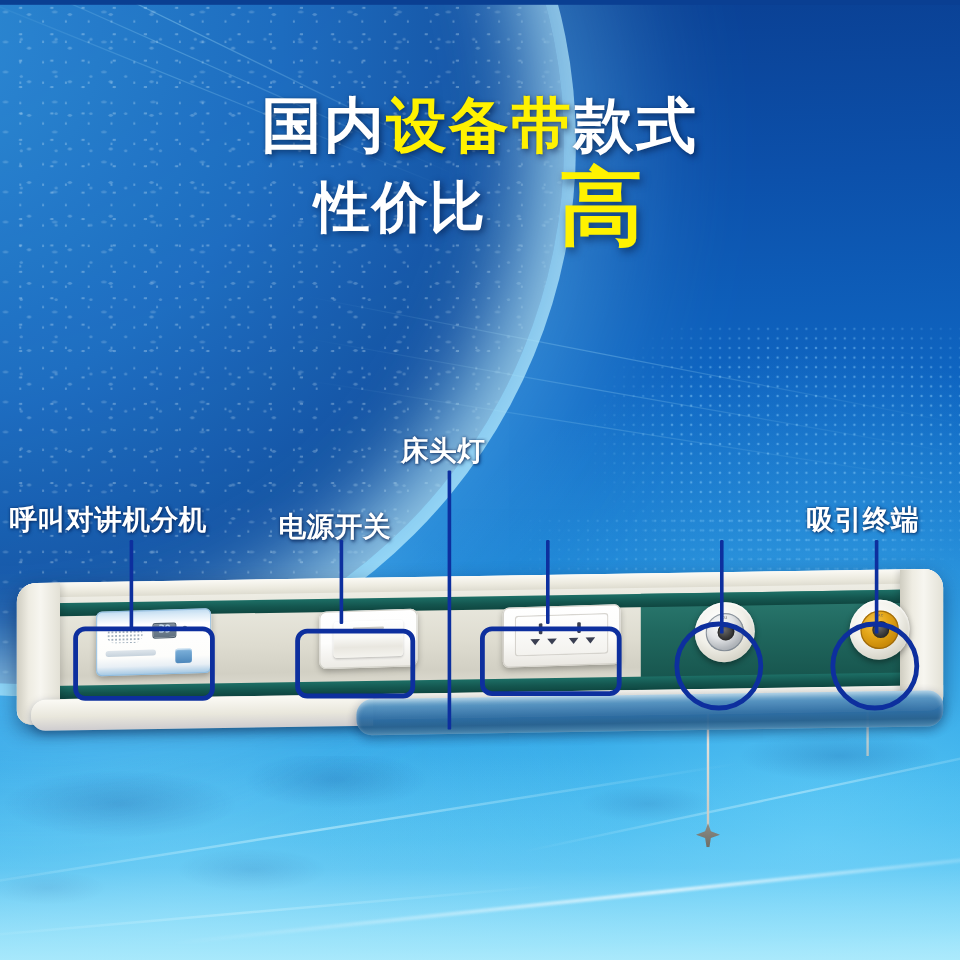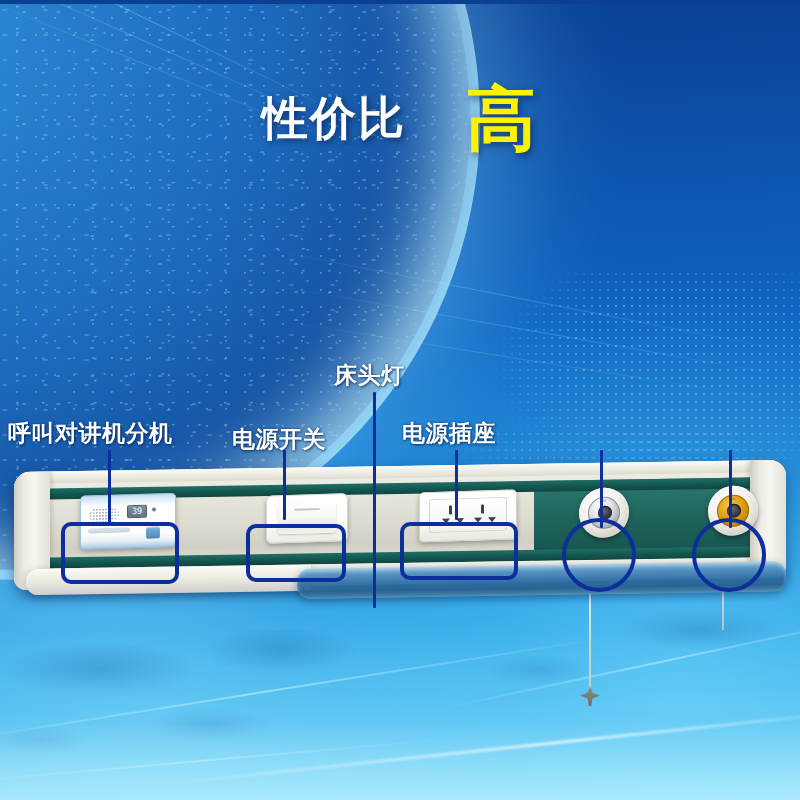--- a/index.html
+++ b/index.html
@@ -129,21 +129,21 @@
   .callout-label {
     position:absolute; color:#ffffff; font-weight:bold; font-size:23px;
     white-space:nowrap; letter-spacing:0.5px;
     text-shadow:1px 1px 3px rgba(0,30,80,.75), 0 0 2px rgba(0,30,80,.6);
   }
   .leader {
     position:absolute; width:3px; background:#0d2f9e; border-radius:1px;
   }
 
   
-  .panel-wrap { position:absolute; left:14px; top:466px; width:772px; height:145px; z-index:5; }
+  .panel-wrap { position:absolute; left:14px; top:480px; width:772px; height:145px; z-index:5; }
   .panel {
     position:absolute; left:0; top:0; width:772px; height:118px;
     transform:skewY(-0.9deg);
     border-radius:16px 16px 12px 12px;
     background:linear-gradient(180deg,#f3f2ec 0%,#e9e8de 18%,#dedcd0 46%,#d2d0c4 66%,#e6e4da 86%,#f1efe6 100%);
     box-shadow:0 6px 16px rgba(0,20,60,.45), inset 0 2px 3px rgba(255,255,255,.9);
     overflow:hidden;
   }
   .panel-topedge {
     position:absolute; left:0; top:0; width:100%; height:12px;
@@ -318,31 +318,32 @@
     <div class="streak s6"></div>
     <div class="bottom-glow"></div>
     <div class="streak s7"></div>
     <div class="streak s9"></div>
     <div class="streak s10"></div>
     <div class="streak s8"></div>
     <div class="topbar"></div>
   </div>
 
   <div class="headline">
+    <div class="hl-row1"><span class="hl-w">国内</span><span class="hl-y">设备带</span><span class="hl-w">款式</span></div>
     <div class="hl-row2">
       <span class="left">性价比</span>
       <span class="right">高</span>
     </div>
   </div>
 
   <div class="callouts">
     <div class="callout-label" style="left:8px; top:418px;text-align:center;">呼叫对讲机分机</div>
     <div class="callout-label" style="left:232px; top:424px;">电源开关</div>
     <div class="callout-label" style="left:334px; top:360px;">床头灯</div>
-    <div class="callout-label" style="left:402px; top:418px;">电源插座</div>
+    <div class="callout-label" style="left:672px; top:418px;">吸引终端</div>
 
     <div class="leader" style="left:108px; top:450px; height:74px;"></div>
     <div class="leader" style="left:283px; top:450px; height:70px;"></div>
     <div class="leader" style="left:373px; top:392px; height:216px;"></div>
     <div class="leader" style="left:455px; top:450px; height:70px;"></div>
     <div class="leader" style="left:600px; top:450px; height:78px;"></div>
     <div class="leader" style="left:729px; top:450px; height:78px;"></div>
   </div>
 
   <div class="panel-wrap">

